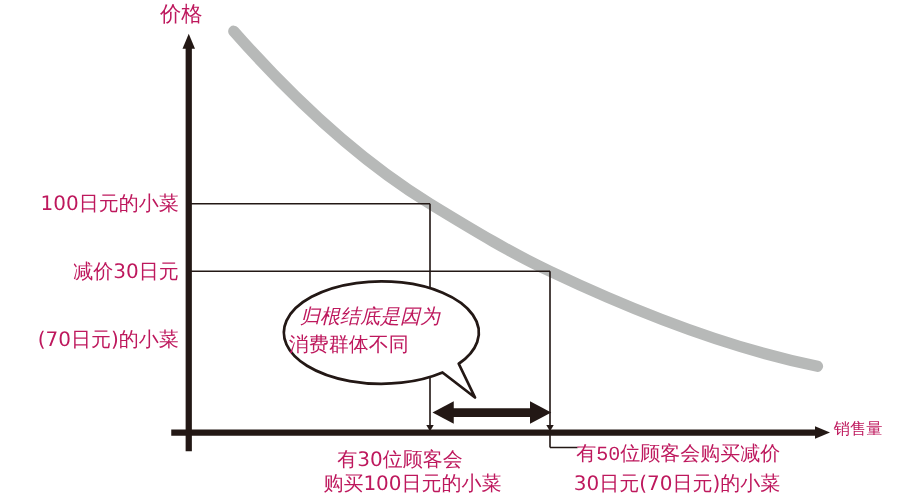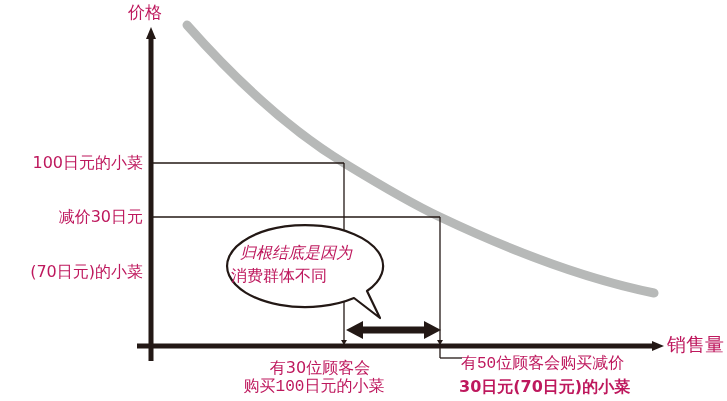--- a/index.html
+++ b/index.html
@@ -32,25 +32,25 @@
   <polygon points="652,341 652,351 664,346" fill="#231815"></polygon>
 
   <line x1="360" y1="330" x2="427" y2="330" stroke="#231815" stroke-width="7"></line>
   <polygon points="346,330 363,321 363,339" fill="#231815"></polygon>
   <polygon points="441,330 424,321 424,339" fill="#231815"></polygon>
 
   <path d="M354,298 L380,318 L367,291 A78,41 0 1,0 354,298 Z" fill="#ffffff" stroke="#231815" stroke-width="2.2" stroke-linejoin="round"></path>
 </svg>
 
 <div class="lbl" style="left:128px; top:2px; font-size:17px;">价格</div>
-<div class="lbl" style="left:667px; top:334px; font-size:19px;">销售量</div>
+<div class="lbl" style="left:667px; top:334px; font-size:13px;">销售量</div>
 
 <div class="lbl right" style="right:584px; top:153px;">100日元的小菜</div>
 <div class="lbl right" style="right:584px; top:207px;">减价30日元</div>
 <div class="lbl right" style="right:584px; top:230px;margin-top:32px;">(70日元)的小菜</div>
 
 <div class="lbl center" style="left:218px; width:156px; top:243px;font-style:italic;">归根结底是因为</div>
 <div class="lbl center" style="left:201px; width:156px; top:266px;">消费群体不同</div>
 
 <div class="lbl center" style="left:240px; width:160px; top:358px;">有30位顾客会</div>
-<div class="lbl center" style="left:224px; width:180px; top:377px;font-family:Liberation Mono, monospace;">购买100日元的小菜</div>
+<div class="lbl center" style="left:240px; width:180px; top:377px;">购买100日元的小菜</div>
 <div class="lbl" style="left:461px; top:354px;font-family:Liberation Mono, monospace;">有50位顾客会购买减价</div>
-<div class="lbl" style="left:459px; top:377px;font-weight:bold;">30日元(70日元)的小菜</div>
+<div class="lbl" style="left:459px; top:377px;">30日元(70日元)的小菜</div>
 
 </body></html>

